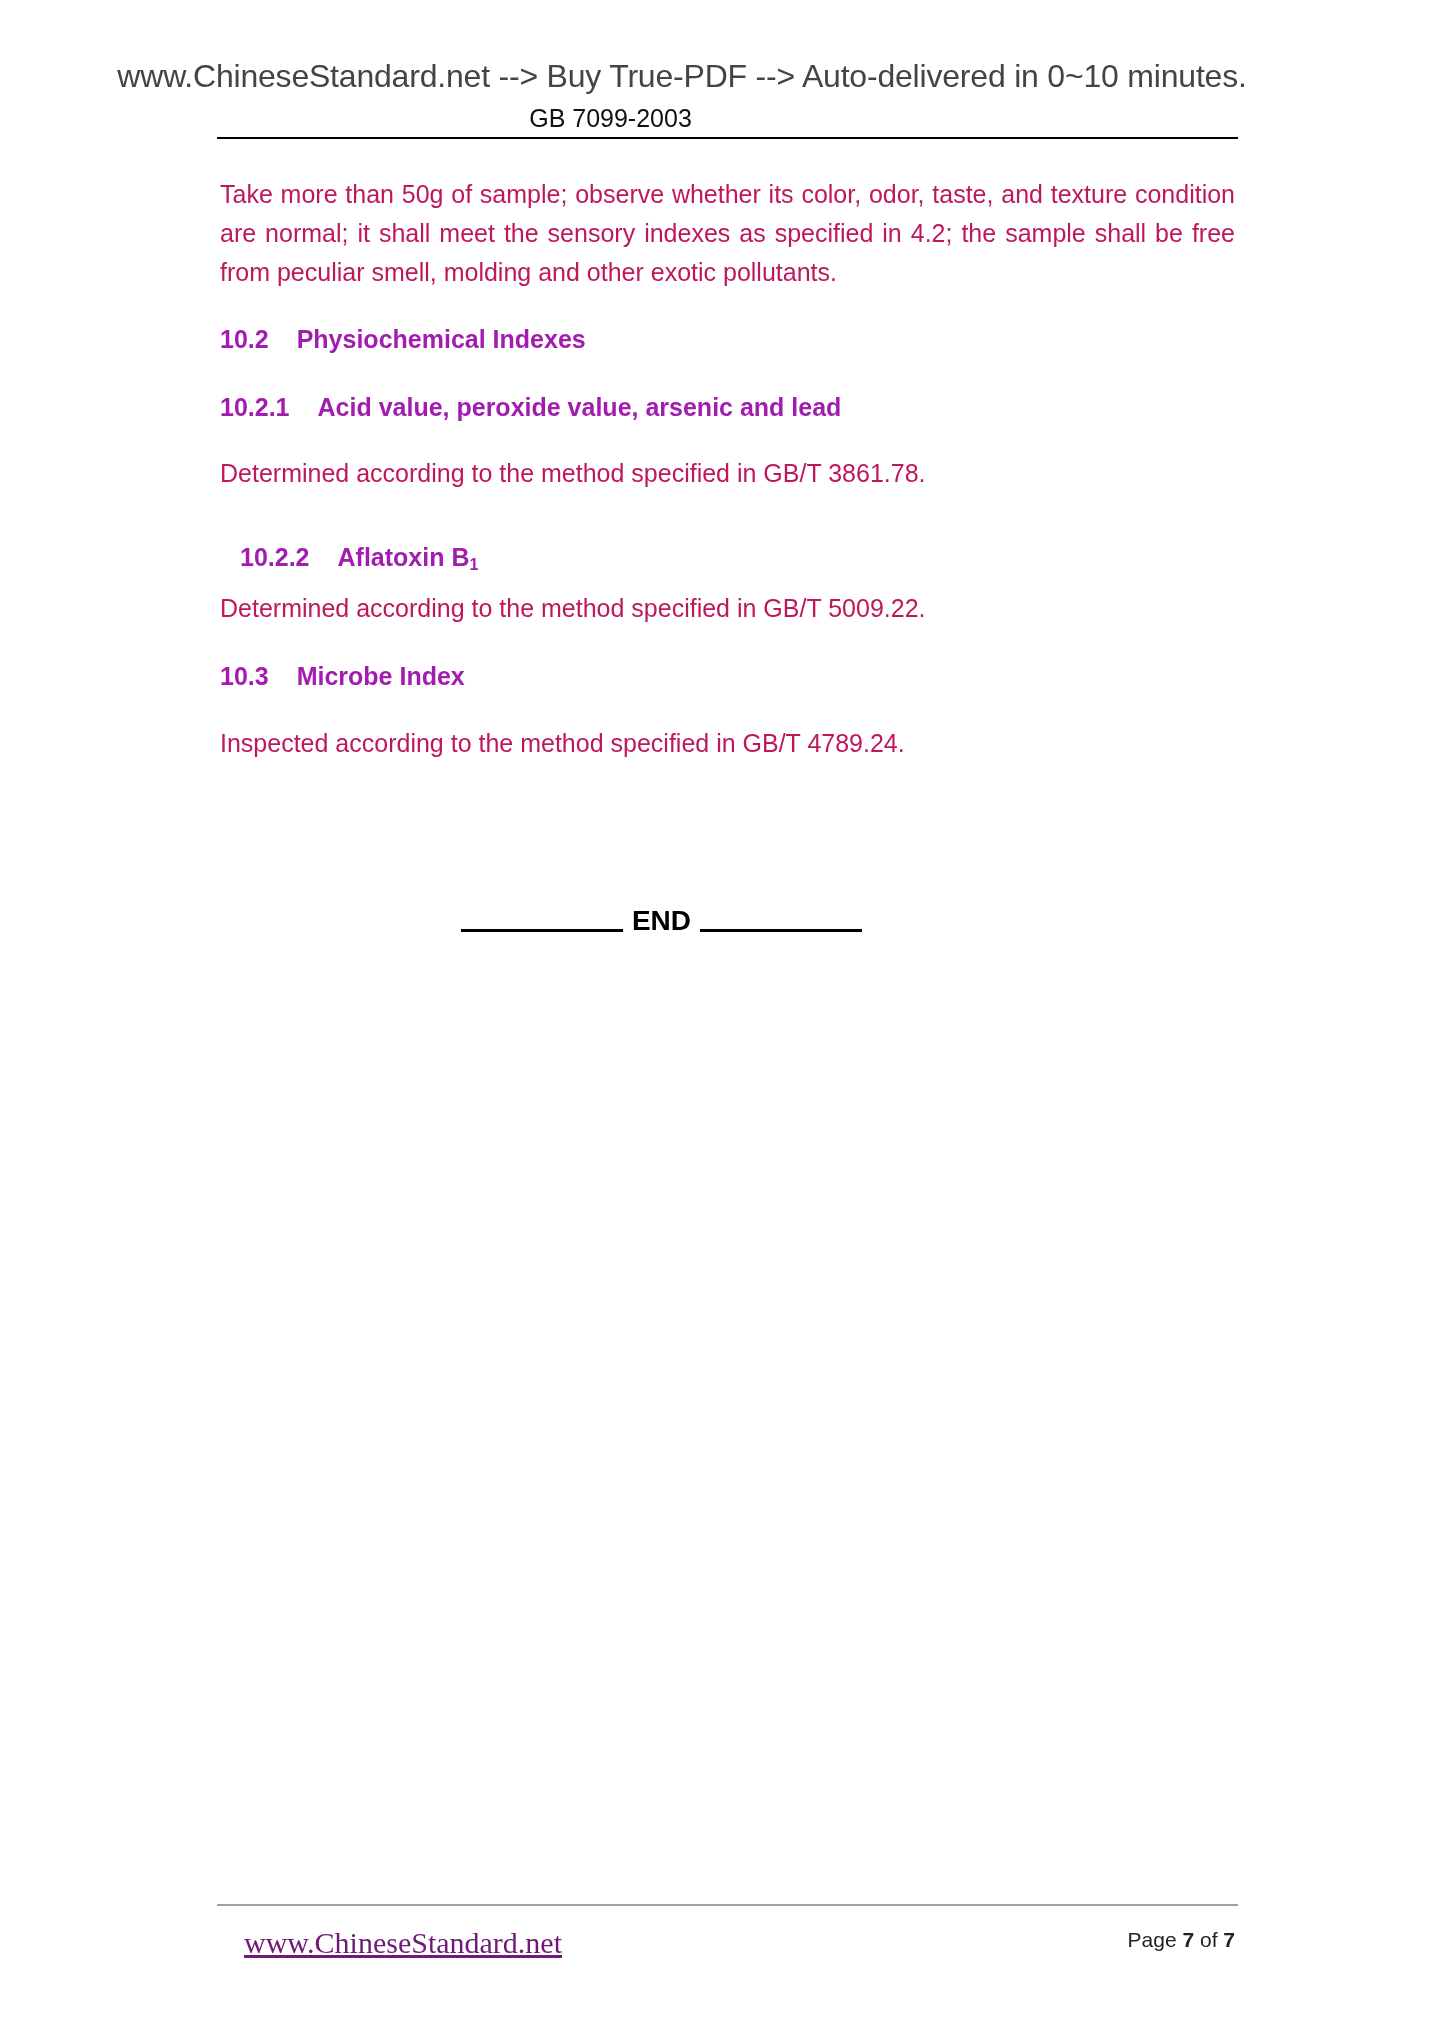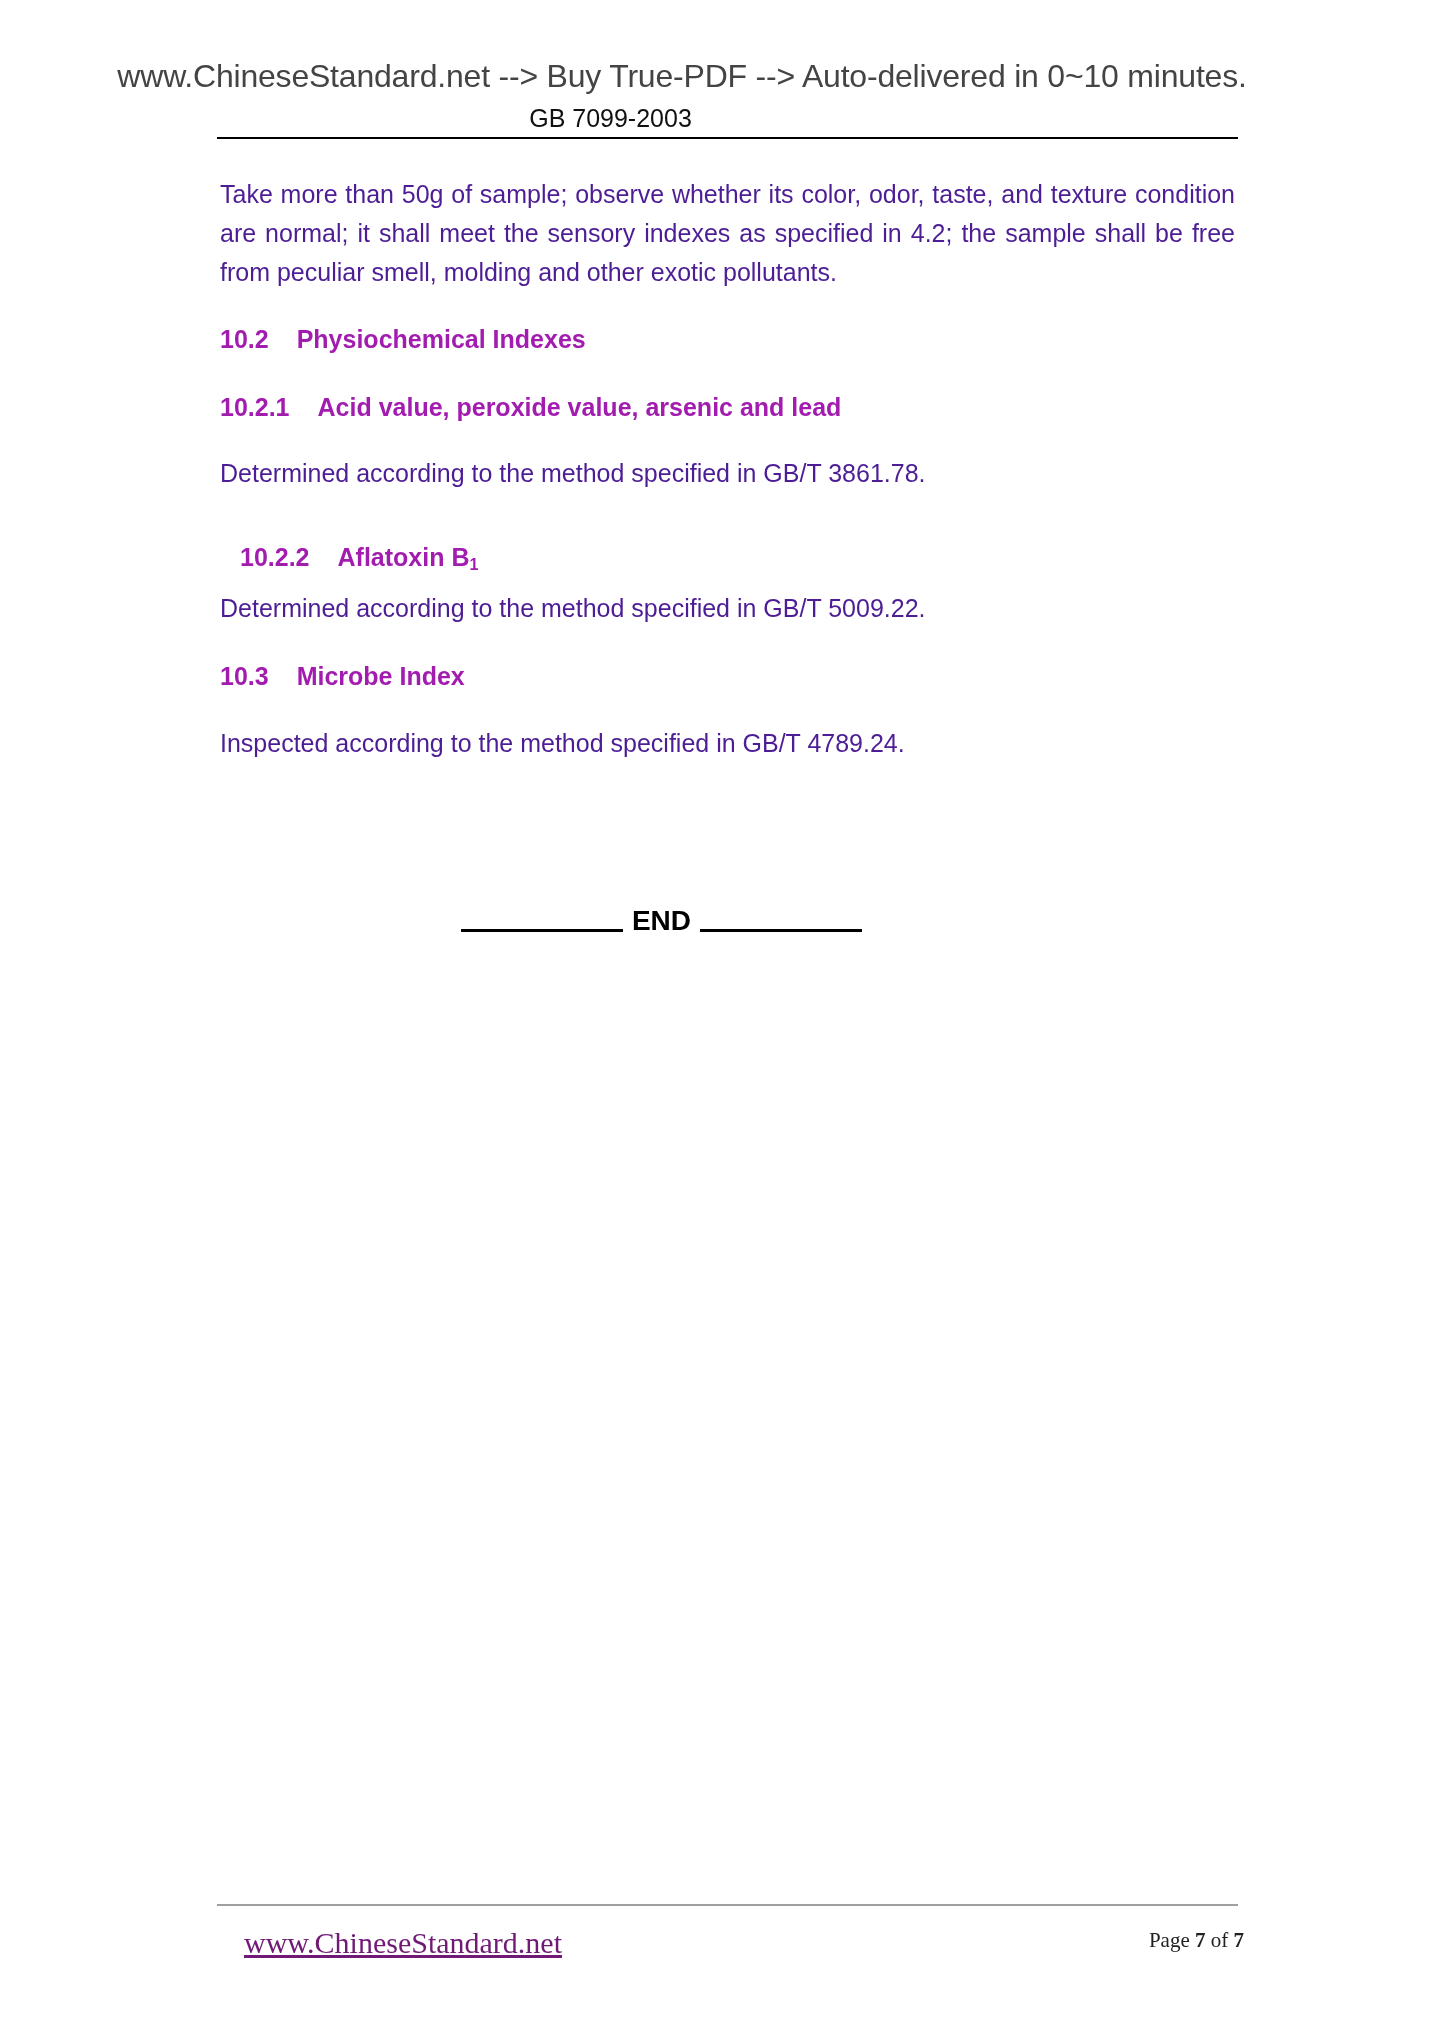--- a/index.html
+++ b/index.html
@@ -1,31 +1,31 @@
 <!DOCTYPE html>
 <html><head>
 <meta charset="utf-8">
 <style>
   html, body { margin:0; padding:0; background:#ffffff; }
   body { width:1445px; height:2044px; position:relative; overflow:hidden; font-family:"Liberation Sans", sans-serif; color:#000; }
   .abs { position:absolute; }
   .banner { left:0; width:1364px; top:58px; text-align:center; font-size:32px; color:#444444; letter-spacing:-0.2px; }
   .docid { left:0; width:1221px; top:104px; text-align:center; font-size:25px; color:#111; }
   .hrule { left:217px; width:1021px; top:137px; height:0; border-top:2px solid #000; }
-  .body-text { left:220px; width:1015px; font-size:25px; line-height:39px; color:#4c1d95; }
+  .body-text { left:220px; width:1015px; font-size:25px; line-height:39px; color:#be185d; }
   .justify { text-align:justify; text-align-last:left; }
   .heading { left:220px; font-size:25px; font-weight:bold; line-height:30px; color:#a21caf; white-space:nowrap; }
   .heading .num { display:inline-block; }
   .heading .gap { display:inline-block; width:28px; }
   .heading sub { font-size:16px; vertical-align:-4px; }
   .end-line { left:0; width:1323px; top:905px; text-align:center; font-size:28px; font-weight:bold; }
   .end-line .dash { display:inline-block; width:162px; border-bottom:3px solid #000; vertical-align:-2px; margin:0 9px; }
   .frule { left:217px; width:1021px; top:1904px; height:0; border-top:2px solid #a0a0a0; }
   .footer-link { left:244px; top:1926px; font-family:"Liberation Serif", serif; font-size:30px; color:#701a75; text-decoration:underline; }
-  .footer-page { right:201px; top:1928px; font-family:Liberation Serif, serif; font-size:21px; color:#222; }
+  .footer-page { right:210px; top:1928px; font-family:Liberation Sans, sans-serif; font-size:21px; color:#222; }
   .footer-page b { font-weight:bold; }
 </style>
 </head>
 <body>
 
 <div class="abs banner">www.ChineseStandard.net --&gt; Buy True-PDF --&gt; Auto-delivered in 0~10 minutes.</div>
 <div class="abs docid">GB 7099-2003</div>
 <div class="abs hrule"></div>
 
 <div class="abs body-text justify" style="top:175px;">Take more than 50g of sample; observe whether its color, odor, taste, and texture condition are normal; it shall meet the sensory indexes as specified in 4.2; the sample shall be free from peculiar smell, molding and other exotic pollutants.</div>

